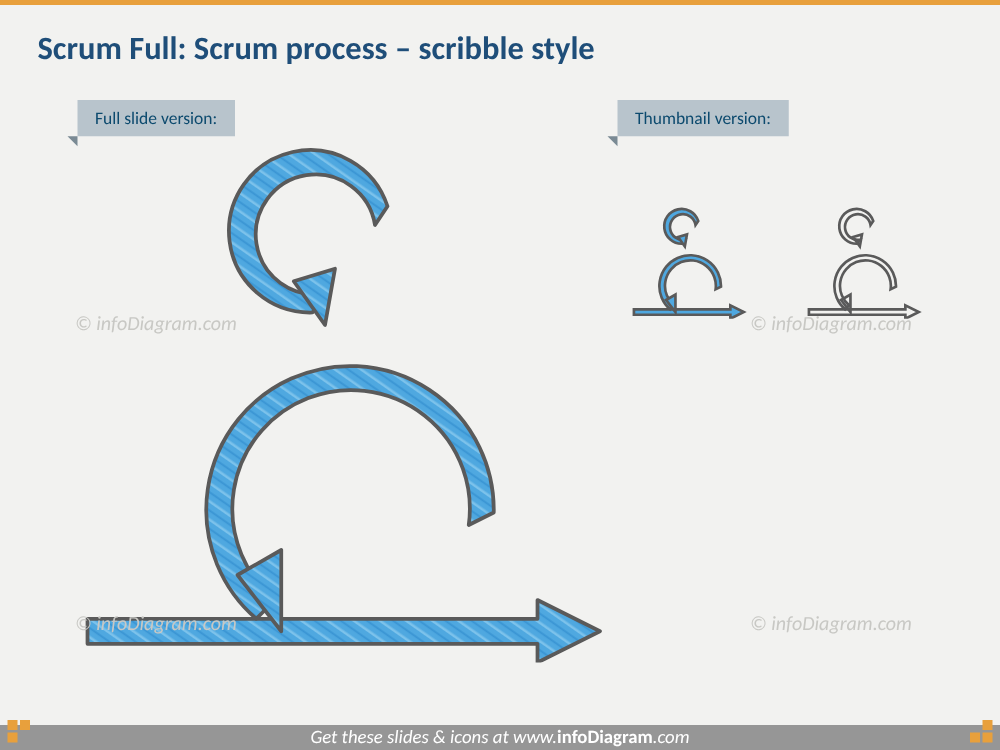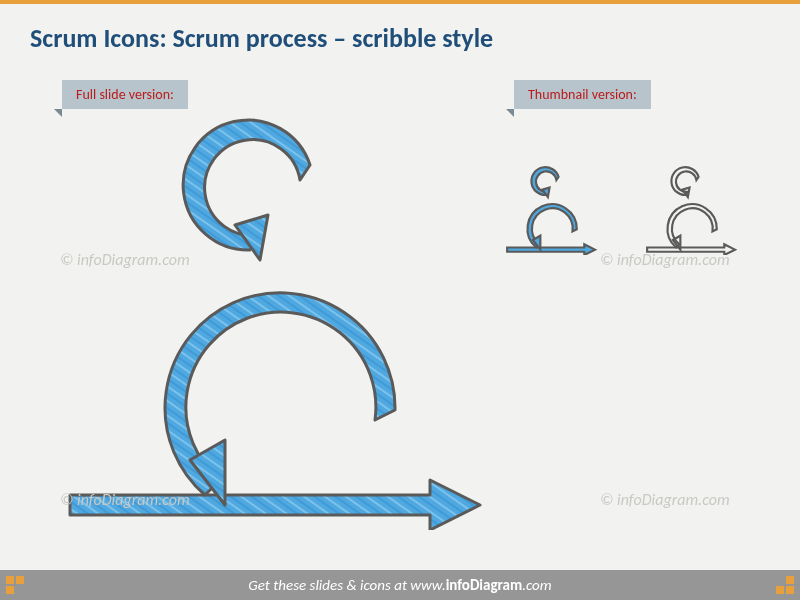--- a/index.html
+++ b/index.html
@@ -1,42 +1,42 @@
 <!DOCTYPE html>
 <html><head>
   <meta charset="utf-8">
   <style>
     * { margin: 0; padding: 0; box-sizing: border-box; }
     body { width: 800px; height: 600px; font-family: Calibri, Arial, sans-serif; background: #f2f2f0; position: relative; overflow: hidden; }
     .top-bar { width: 100%; height: 4px; background: #e8a03c; }
     .slide-title { color: #1f4e79; font-size: 26px; font-weight: 600; padding: 18px 30px 12px 30px; }
-    .label-tag { display: inline-block; background: #b8c4cc; color: #b91c1c; font-size: 14px; padding: 6px 14px; position: relative; }
+    .label-tag { display: inline-block; background: #b8c4cc; color: #0c4a6e; font-size: 14px; padding: 6px 14px; position: relative; }
     .label-tag::before { content: ''; position: absolute; left: -8px; bottom: -8px; width: 0; height: 0; border-top: 8px solid #7a8a94; border-left: 8px solid transparent; }
     .label-full { position: absolute; left: 62px; top: 80px; }
-    .label-thumb { position: absolute; left: 514px; top: 80px; }
+    .label-thumb { position: absolute; left: 494px; top: 80px; }
     .main-icon-area { position: absolute; left: 50px; top: 110px; width: 440px; height: 420px; }
     .thumb-area { position: absolute; left: 490px; top: 150px; width: 280px; height: 120px; display: flex; gap: 20px; align-items: center; }
     .thumb-icon { width: 120px; height: 90px; }
     .watermark { position: absolute; color: #c8c8c4; font-size: 16px; font-style: italic; pointer-events: none; }
     .wm1 { left: 60px; top: 250px; }
     .wm2 { left: 60px; top: 490px; }
     .wm3 { left: 600px; top: 250px; }
     .wm4 { left: 600px; top: 490px; }
-    .footer { position: absolute; bottom: 0; left: 0; width: 100%; height: 30px; background: #969696; display: flex; align-items: center; justify-content: center; color: #fff; font-size: 15px; font-style: italic; }
+    .footer { position: absolute; bottom: 0; left: 0; width: 100%; height: 20px; background: #969696; display: flex; align-items: center; justify-content: center; color: #fff; font-size: 15px; font-style: italic; }
     .footer .bold { font-weight: 700; font-style: normal; }
     .footer-corner-left { position: absolute; left: 6px; bottom: 6px; width: 18px; height: 18px; }
     .footer-corner-right { position: absolute; right: 6px; bottom: 6px; width: 18px; height: 18px; }
     .corner-sq { width: 8px; height: 8px; background: #e8a03c; position: absolute; }
   </style>
 </head>
 <body>
 
 <div class="top-bar"></div>
 
-<h1 class="slide-title">Scrum Icons: Scrum process – scribble style</h1>
+<h1 class="slide-title">Scrum Full: Scrum process – scribble style</h1>
 
 <div class="label-tag label-full">Full slide version:</div>
 <div class="label-tag label-thumb">Thumbnail version:</div>
 
 <div class="main-icon-area">
   <svg viewBox="0 0 440 420" width="440" height="420">
     <defs>
       <pattern id="scribble" patternUnits="userSpaceOnUse" width="12" height="12" patternTransform="rotate(35)">
         <rect width="12" height="12" fill="#4fa8e0"></rect>
         <line x1="0" y1="3" x2="12" y2="3" stroke="#7cc2eb" stroke-width="2"></line>

